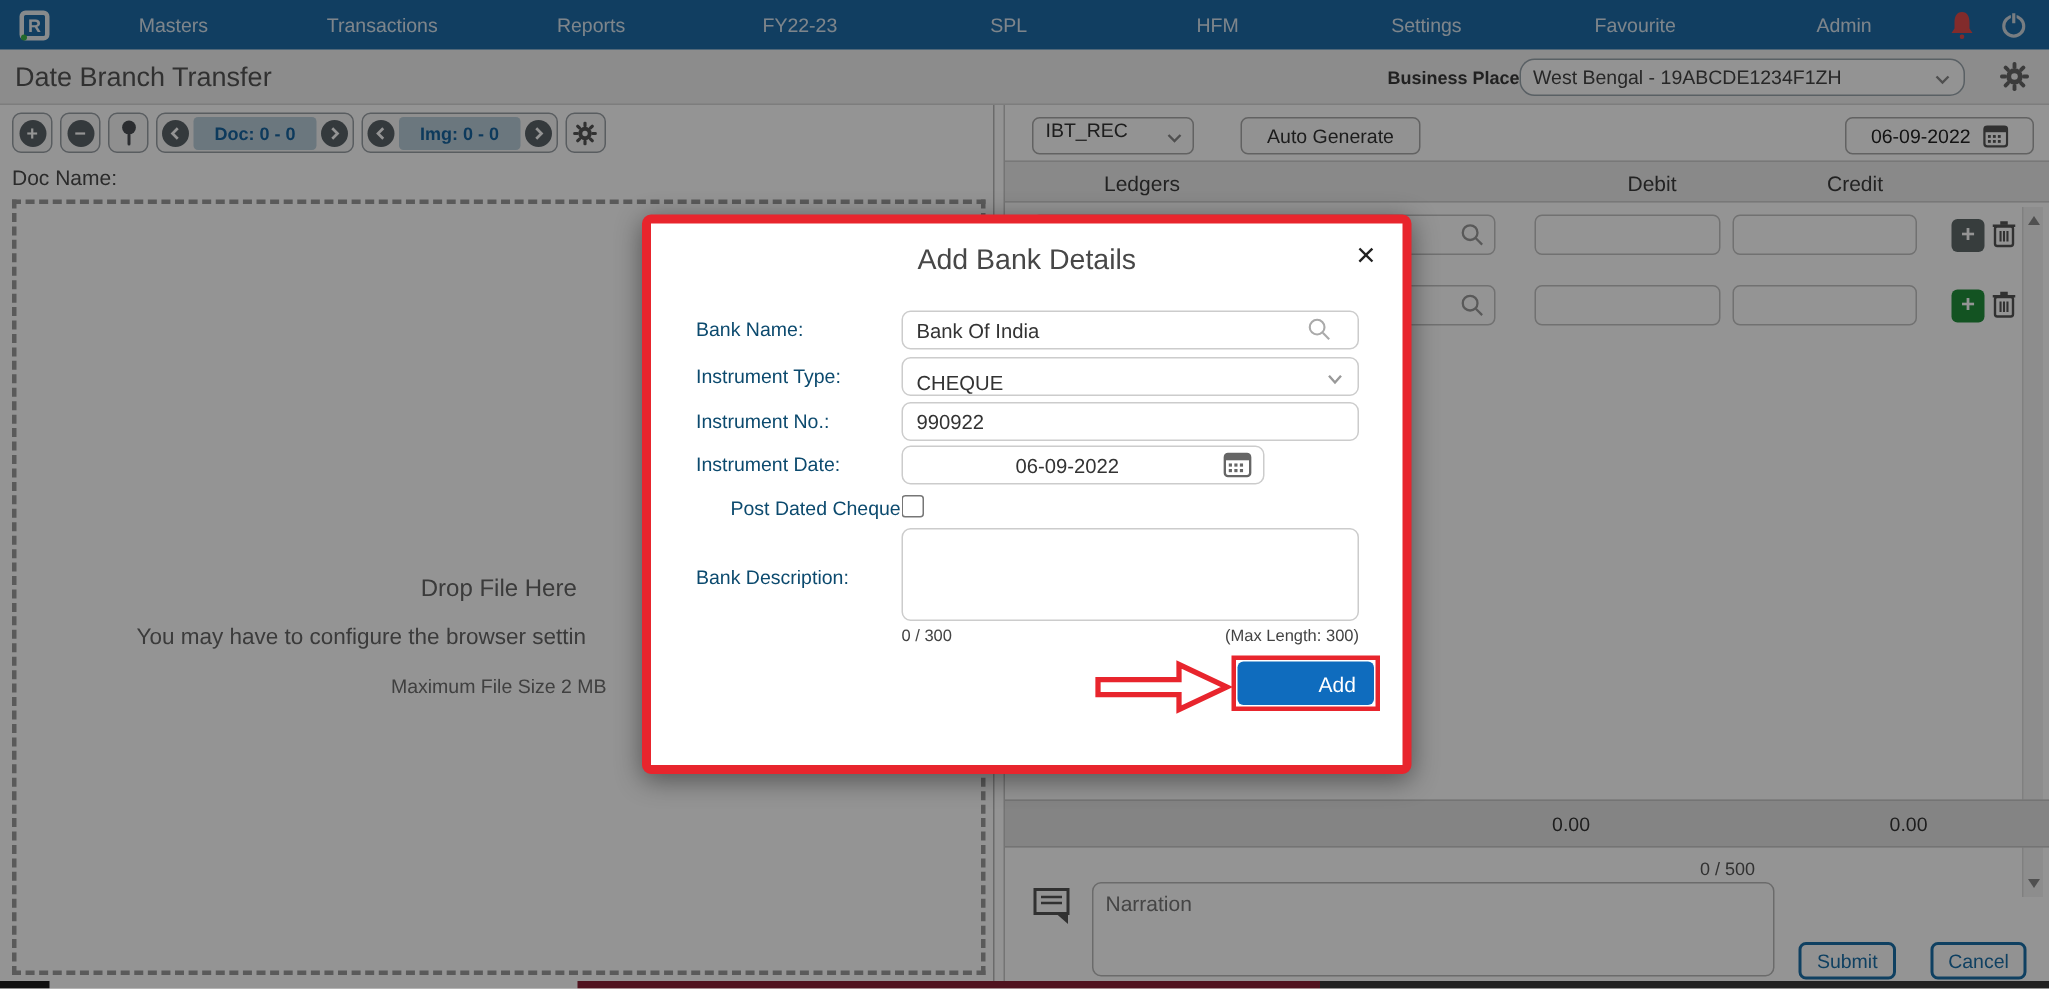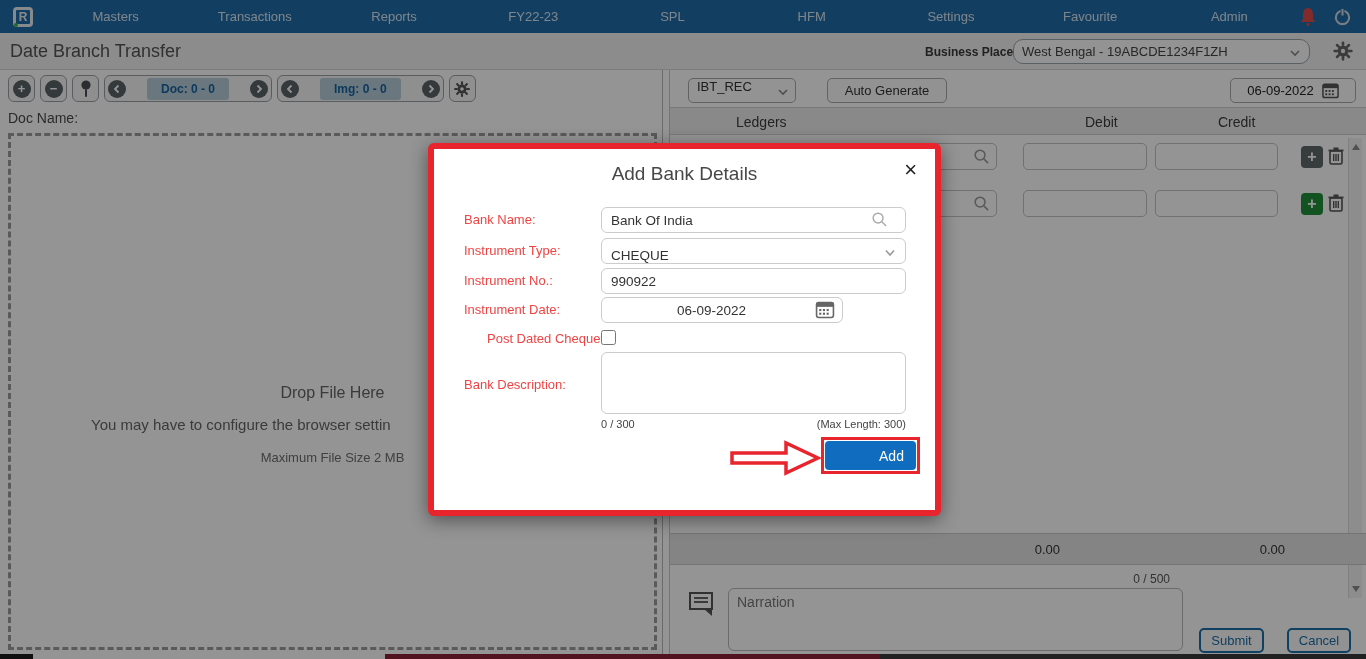--- a/index.html
+++ b/index.html
@@ -25,21 +25,21 @@
 
   
   .main { position:absolute; left:0; top:70px; width:1366px; height:585px; background:#fff; }
   .v-div1 { position:absolute; left:662px; top:0; width:1px; height:585px; background:#b8b8b8; }
   .v-div2 { position:absolute; left:669px; top:0; width:1px; height:585px; background:#c8c8c8; }
 
   
   .doc-toolbar { position:absolute; left:8px; top:5px; display:flex; gap:5px; align-items:center; }
   .tbtn { height:27px; min-width:27px; border:1px solid #9aa0a6; border-radius:6px; background:#f7f7f7; display:flex; align-items:center; justify-content:center; cursor:pointer; }
   .circ { width:18px; height:18px; border-radius:50%; background:#5a6268; color:#fff; font-size:13px; font-weight:bold; display:flex; align-items:center; justify-content:center; line-height:1; }
-  .tb-group { display:flex; align-items:center; border:1px solid #9aa0a6; border-radius:6px; background:#f7f7f7; height:27px; padding:0 3px; gap:21px; }
+  .tb-group { display:flex; align-items:center; border:1px solid #9aa0a6; border-radius:6px; background:#f7f7f7; height:27px; padding:0 3px; gap:3px; }
   .tb-count { background:#b9cdd9; color:#17649f; font-size:12px; font-weight:bold; padding:4px 14px; border-radius:3px; }
   .doc-name { position:absolute; left:8px; top:40px; font-size:14px; color:#4a4a4a; }
   .drop-zone { position:absolute; left:8px; top:63px; width:649px; height:517px; border:3px dashed #9b9b9b; }
   .drop-title { position:absolute; left:0; top:248px; width:100%; text-align:center; font-size:16px; color:#666; }
   .drop-hint { position:absolute; left:80px; top:280px; font-size:15px; color:#666; white-space:nowrap; }
   .drop-max { position:absolute; left:0; top:314px; width:100%; text-align:center; font-size:13px; color:#6e6e6e; }
 
   
   .rp { position:absolute; left:670px; top:0; width:696px; height:585px; }
   .rp-select { position:absolute; left:18px; top:8px; width:108px; height:25px; border:1px solid #aaa; border-radius:5px; background:#fdfdfd; font-size:13px; color:#333; display:flex; align-items:flex-start; padding:0 20px 0 8px; }
@@ -72,21 +72,21 @@
   .btn-cancel { left:617px; width:64px; }
 
   
   .strip { position:absolute; bottom:0; height:5px; z-index:1; }
 
   
   .dim { position:absolute; inset:0; background:rgba(0,0,0,0.42); z-index:50; }
   .modal { position:absolute; left:428px; top:143px; width:513px; height:373px; background:#fff; border:6px solid #E8252D; border-radius:6px; box-shadow:0 4px 18px rgba(0,0,0,0.45); z-index:100; }
   .m-title { position:absolute; left:0; top:14px; width:100%; text-align:center; font-size:19px; color:#474747; }
   .m-close { position:absolute; right:18px; top:10px; font-size:22px; color:#222; cursor:pointer; line-height:1; }
-  .m-label { position:absolute; left:30px; font-size:13px; color:#ef4444; }
+  .m-label { position:absolute; left:30px; font-size:13px; color:#0c4a6e; }
   .m-inp { position:absolute; left:167px; width:305px; height:26px; border:1px solid #ccc; border-radius:6px; background:#fff; font-family:"Liberation Sans",sans-serif; font-size:13.5px; color:#333; padding:0 26px 0 9px; }
   .m-sel { position:absolute; left:167px; width:305px; height:26px; border:1px solid #ccc; border-radius:6px; background:#fff; font-size:13.5px; color:#333; display:flex; align-items:flex-end; padding:0 22px 0 9px; }
   .m-ico-r { position:absolute; right:8px; top:4px; }
   .m-date { left:167px; width:242px; text-align:center; padding:0 30px 0 9px; }
   .m-cal { position:absolute; left:381px; width:22px; height:20px; }
   .m-check { position:absolute; left:167px; width:15px; height:15px; }
   .m-ta { position:absolute; left:167px; top:203px; width:305px; height:62px; border:1px solid #ccc; border-radius:6px; resize:none; font-family:"Liberation Sans",sans-serif; font-size:13px; padding:5px 8px; }
   .m-cnt { position:absolute; left:167px; top:269px; font-size:11px; color:#444; }
   .m-max { position:absolute; left:167px; top:269px; width:305px; text-align:right; font-size:11px; color:#444; }
   .m-arrow { position:absolute; left:296px; top:291px; width:92px; height:36px; }

